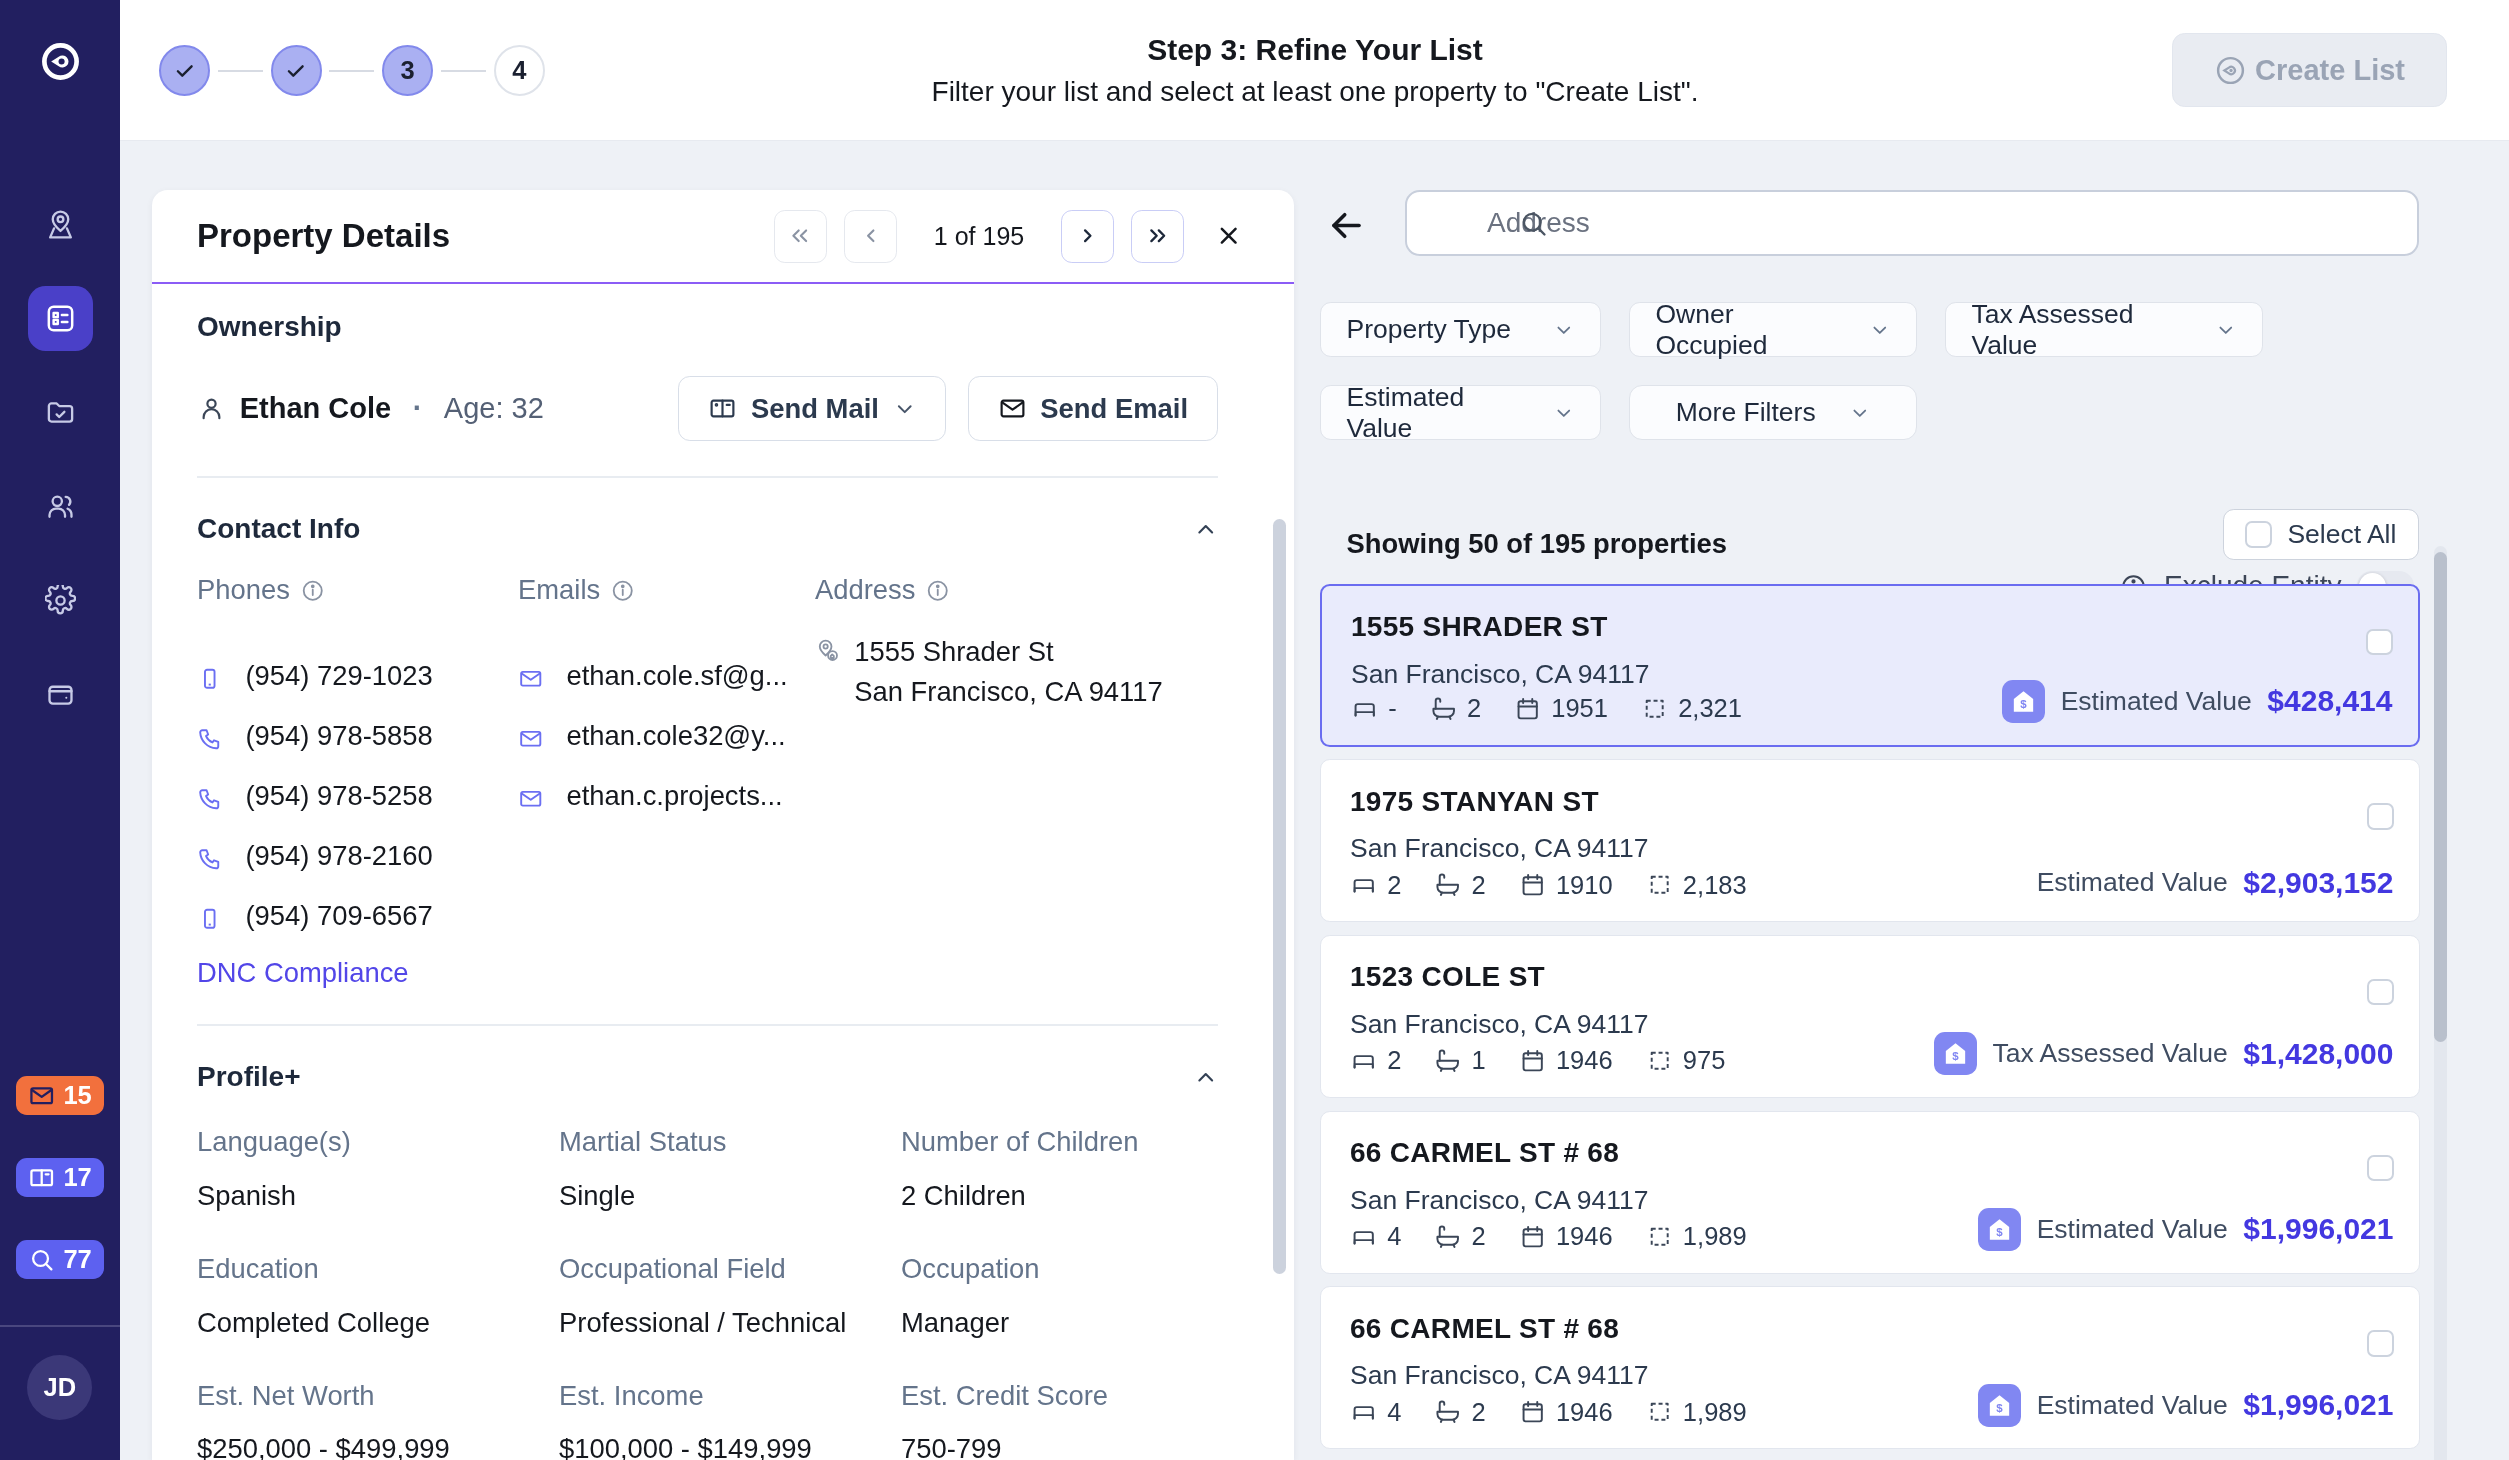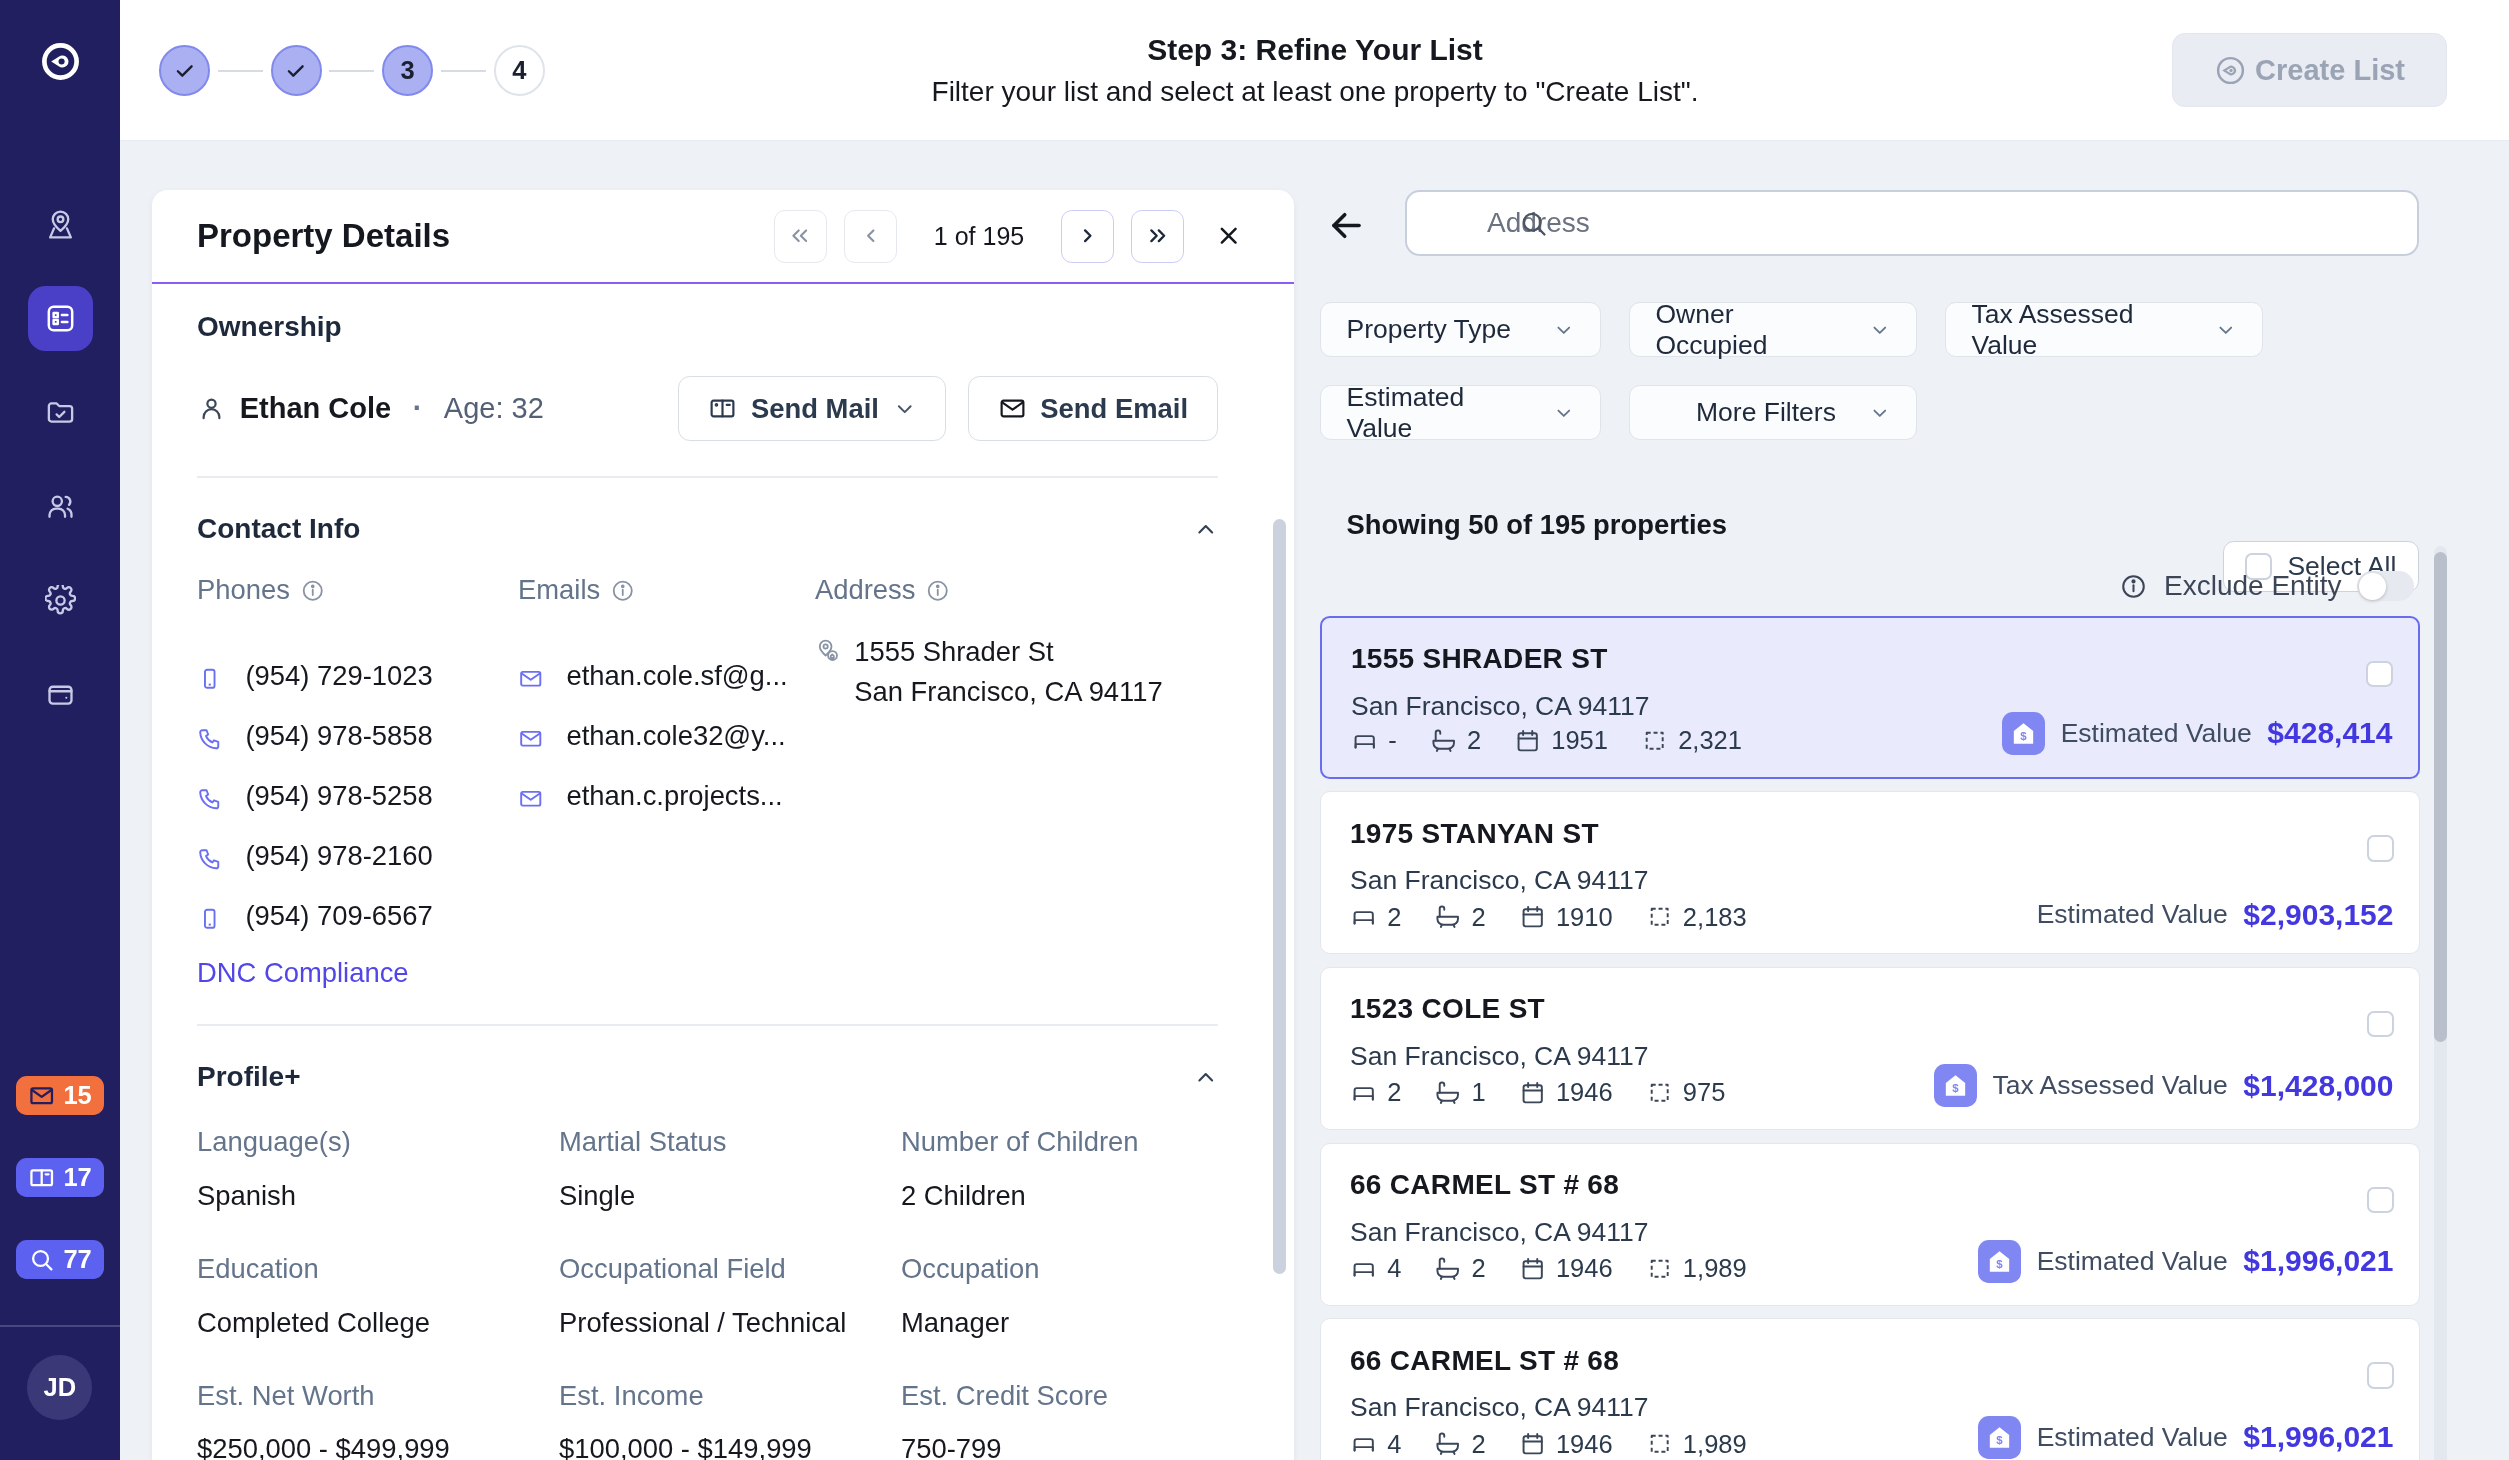--- a/index.html
+++ b/index.html
@@ -72,27 +72,27 @@
   .right { position:absolute; left:1320px; top:190px; width:1100px; }
   .back-btn { position:absolute; left:4.9px; top:13.7px; width:45px; height:45px; color:#15181e; cursor:pointer; }
   .search-wrap { position:relative; margin-left:85px; height:66px; }
   .search-input { width:1014px; height:66px; border:2px solid #c8cfdc; border-radius:14.7px; background:#fff; padding:0 29px 0 80px; font-size:28px; color:#15181e; outline:none; font-family:"Liberation Sans",sans-serif; }
   .search-input::placeholder { color:#6b7280; }
   .search-icon { position:absolute; left:113px; top:17.6px; color:#4b5563; }
   .filters { margin-top:46px; display:flex; flex-wrap:wrap; gap:28px; width:980px; }
   .f-btn { height:55px; border:1.5px solid #dfe3ea; background:#fbfcfe; border-radius:10.8px; display:flex; align-items:center; font-size:26.5px; color:#1e293b; padding:0 25.5px; cursor:pointer; }
   .f-btn .chev { margin-left:33px; color:#64748b; }
   .f-pt { width:281px; justify-content:space-between; } .f-oo { width:288px; justify-content:space-between; } .f-tav { width:318px; justify-content:space-between; }
-  .f-ev { width:281px; justify-content:space-between; } .f-mf { width:288px; justify-content:flex-end; }
+  .f-ev { width:281px; justify-content:space-between; } .f-mf { width:288px; justify-content:center;border-radius:13px; }
   .exclude { position:absolute; right:5.9px; top:380px; display:flex; align-items:center; gap:15.7px; }
   .exclude-label { font-size:28px; color:#3c4657; }
   .toggle { width:57px; height:30px; border-radius:15.7px; background:#e6e9f0; position:relative; cursor:pointer; }
   .toggle-knob { position:absolute; left:2px; top:2px; width:26.5px; height:26.5px; border-radius:50%; background:#fff; box-shadow:0 1px 3.9px rgba(0,0,0,.22); }
 
-  .showing-row { margin-top:69px; display:flex; align-items:flex-start;flex-direction:column; }
+  .showing-row { margin-top:69px; display:flex; align-items:flex-end; }
   .showing { font-size:27.4px; font-weight:600; color:#15181e; margin-left:26.5px; }
   .select-all { margin-left:auto; margin-right:1px; height:51px; background:#fff; border:1.5px solid #cdd3dd; border-radius:10.8px; display:flex; align-items:center; gap:15.7px; padding:0 21.6px; font-size:26.5px; color:#2c3a4e; cursor:pointer; }
   .cbox { width:26.5px; height:26.5px; border:2px solid #ccd3de; border-radius:6.9px; background:#fff; }
 
   .cards { margin-top:23.5px; display:flex; flex-direction:column; gap:12.7px; }
   .card { position:relative; background:#ffffff; border:1.5px solid #e2e6ee; border-radius:9.8px; height:163px; padding:25.5px 29px 0 29px; cursor:pointer; }
   .card.selected { background:#e9ebfc; border:2px solid #6a6cf0; }
   .card-title { font-size:28px; font-weight:700; color:#15181e; letter-spacing:0.3px; }
   .card-city { font-size:26.5px; color:#2c3a4e; margin-top:15.7px; }
   .card-check { position:absolute; right:25.5px; top:43px; width:26.5px; height:26.5px; border:2px solid #ccd3de; border-radius:6.9px; background:#fff; }

